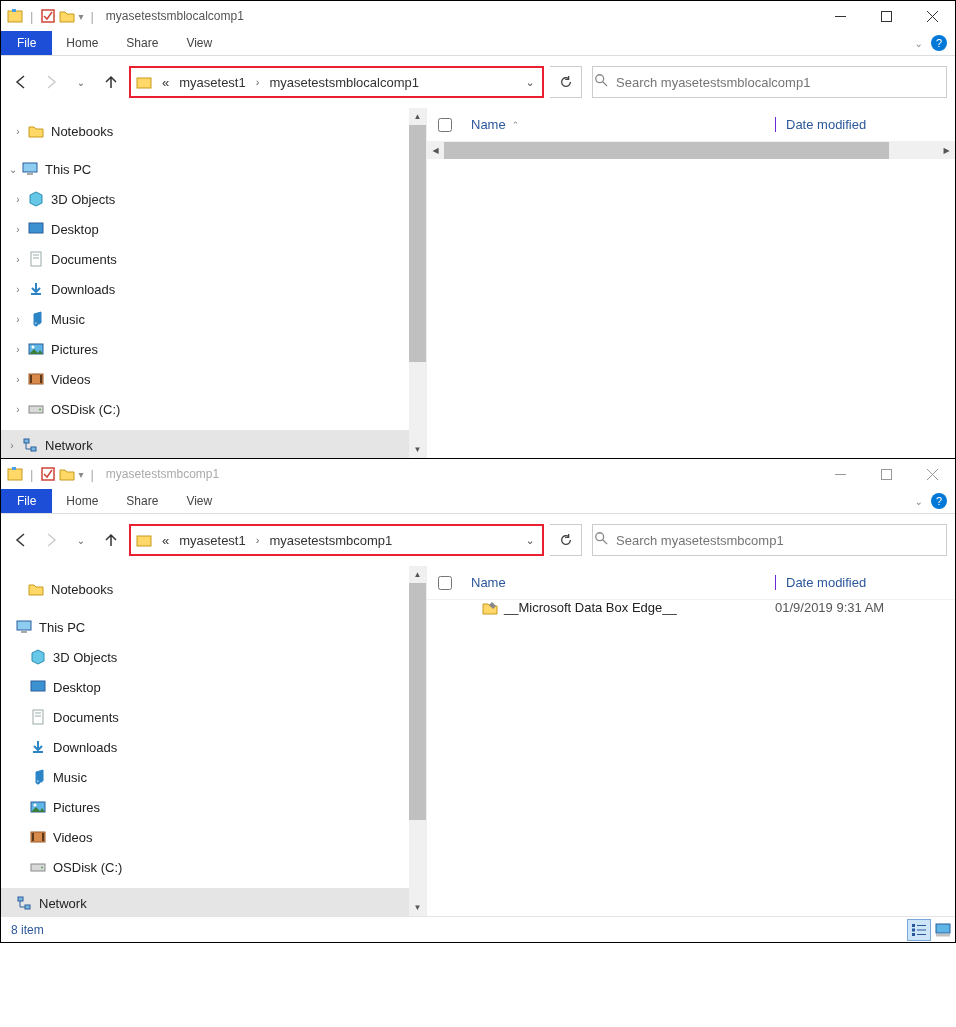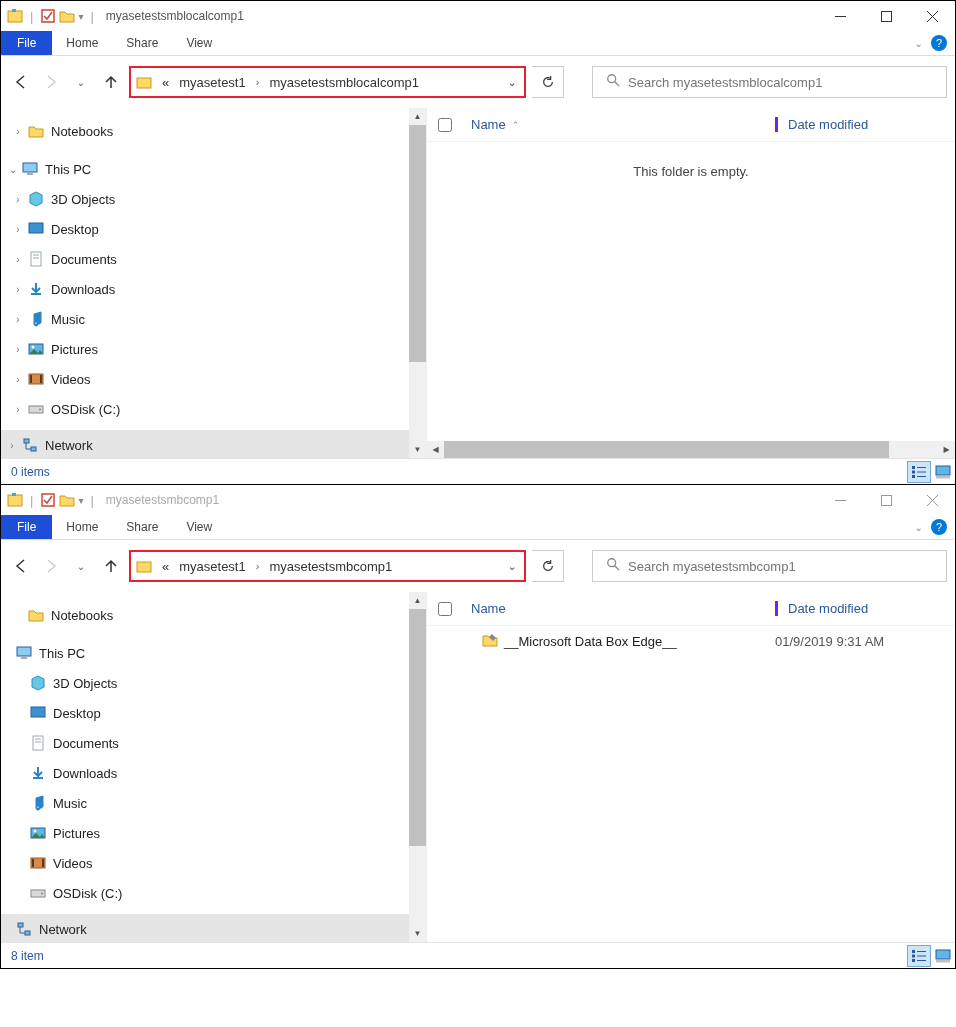--- a/index.html
+++ b/index.html
@@ -24,21 +24,21 @@
 
 .navrow { display: flex; align-items: center; padding: 10px 8px; gap: 6px; }
 .navbtn { width: 24px; height: 24px; display: flex; align-items: center; justify-content: center; color: #555; }
 .navbtn.disabled { color: #bbb; }
 .addrbar { display: flex; align-items: center; flex: 1; height: 32px; border: 1px solid #ccc; background: #fff; }
 .highlighted { border: 2px solid #e82030; }
 .addrbar .seg { font-size: 13px; color: #333; padding: 0 5px; display: flex; align-items: center; gap: 5px; }
 .addrbar .chev { color: #666; font-size: 11px; }
 .addrbar .drop { width: 24px; text-align: center; color: #555; font-size: 11px; margin-left: auto; }
 .refresh { width: 32px; height: 32px; display: flex; align-items: center; justify-content: center; border: 1px solid #ccc; border-left: none; color: #444; }
-.searchbox { display: flex; align-items: center; width: 355px; height: 32px; border: 1px solid #ccc; margin-left: 22px; padding: 0 13px; gap: 8px; }
+.searchbox { display: flex; align-items: center; width: 355px; height: 32px; border: 1px solid #ccc; margin-left: 4px; padding: 0 1px; gap: 8px; }
 .searchbox input { border: none; outline: none; font-size: 13px; color: #666; flex: 1; }
 .searchbox .sicon { color: #666; }
 
 .body { display: flex; height: 350px; }
 .navpane { width: 425px; position: relative; display: flex; }
 .treewrap { flex: 1; overflow: hidden; }
 .tree { padding-top: 8px; }
 .tree-item { display: flex; align-items: center; height: 30px; font-size: 13px; color: #222; gap: 6px; }
 .tree-item.selected { background: #e5e5e5; }
 .tree-item .exp { width: 12px; color: #777; font-size: 10px; text-align: center; padding-left: 6px; }
@@ -47,25 +47,25 @@
 .ind2 { padding-left: 28px; }
 .vscroll { width: 17px; background: #f0f0f0; display: flex; flex-direction: column; }
 .vscroll .arr { height: 17px; display: flex; align-items: center; justify-content: center; font-size: 8px; color: #555; }
 .vscroll .track { flex: 1; position: relative; }
 .vscroll .thumb { position: absolute; left: 0; right: 0; background: #c0c0c0; }
 
 .content { flex: 1; display: flex; flex-direction: column; border-left: 1px solid #eee; }
 .headerrow { display: flex; align-items: center; height: 34px; border-bottom: 1px solid #f1f1f1; }
 .headerrow .ck { width: 36px; display: flex; justify-content: center; }
 .col-name { flex: 1; font-size: 13px; color: #2b579a; padding-left: 8px; display: flex; align-items: center; gap: 6px; }
-.col-date { width: 180px; font-size: 13px; color: #2b579a; border-left: 3px solid #6d28d9; padding-left: 10px; }
+.col-date { width: 180px; font-size: 13px; color: #2b579a; border-left: 1px solid #6d28d9; padding-left: 10px; }
 .sortarr { font-size: 9px; color: #888; }
 .filelist { flex: 1; overflow: hidden; position: relative; }
 .emptymsg { text-align: center; color: #444; font-size: 13px; padding-top: 22px; }
-.filerow { display: flex; align-items: center; height: 30px; font-size: 13px; color: #222; padding-left: 55px; }
+.filerow { display: flex; align-items: flex-start; height: 30px; font-size: 13px; color: #222; padding-left: 55px; }
 .filerow .ic { width: 22px; }
 .filerow .fname { flex: 1; }
 .filerow .fdate { width: 180px; color: #555; font-size: 13px; }
 .hscroll { height: 17px; background: #f0f0f0; display: flex; align-items: center; }
 .hscroll .arr { width: 17px; text-align: center; font-size: 8px; color: #555; }
 .hscroll .track { flex: 1; position: relative; height: 100%; }
 .hscroll .thumb { position: absolute; top: 0; bottom: 0; background: #c0c0c0; }
 
 .statusbar { display: flex; align-items: center; height: 26px; border-top: 1px solid #e4e4e4; font-size: 12px; color: #2b579a; padding-left: 10px; }
 .statusbar .sp { flex: 1; }
@@ -315,53 +315,30 @@
       <div class="headerrow">
         <span class="ck">
             <input type="checkbox" style="">
           </span>
         <span class="col-name">
             <span>Name</span>
             <span class="sortarr">⌃</span>
           </span>
         <span class="col-date">Date modified</span>
       </div>
-      <div class="filelist">
-        <div class="emptymsg">This folder is empty.</div>
-      </div>
       <div class="hscroll">
         <div class="arr">◀</div>
         <div class="track">
             <div class="thumb" style="left:0;width:90%;"></div>
           </div>
         <div class="arr">▶</div>
       </div>
     </div>
   </div>
 
-  <div class="statusbar">
-    <span>0 items</span>
-    <span class="sp"></span>
-    <div class="viewbtn active">
-        <svg width="16" height="14" viewBox="0 0 16 14">
-          <rect x="1" y="1" width="3" height="3" fill="#2b579a"></rect>
-          <rect x="1" y="5.5" width="3" height="3" fill="#2b579a"></rect>
-          <rect x="1" y="10" width="3" height="3" fill="#2b579a"></rect>
-          <line x1="6" y1="2.5" x2="15" y2="2.5" stroke="#2b579a"></line>
-          <line x1="6" y1="7" x2="15" y2="7" stroke="#2b579a"></line>
-          <line x1="6" y1="11.5" x2="15" y2="11.5" stroke="#2b579a"></line>
-        </svg>
-      </div>
-    <div class="viewbtn">
-        <svg width="16" height="14" viewBox="0 0 16 14">
-          <rect x="1" y="1" width="14" height="9" fill="#5fb5e6" stroke="#2b5f9c"></rect>
-          <rect x="1" y="11" width="14" height="2.5" fill="#c0c0c0"></rect>
-        </svg>
-      </div>
-  </div>
 </div>
 
 <div class="window" style="border-bottom:none;">
   <div class="titlebar" style="color:#999;">
     <div class="qat">
       <span class="icon-sm">
           <svg viewBox="0 0 16 16">
             <rect x="1" y="3" width="14" height="11" fill="#ffd867" stroke="#c79a1e"></rect>
             <rect x="5" y="1" width="4" height="3" fill="#4aa0e6"></rect>
           </svg>

